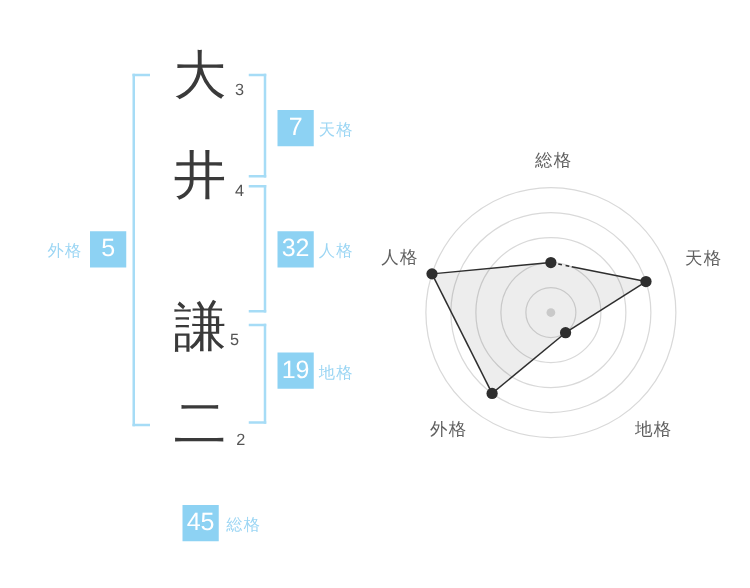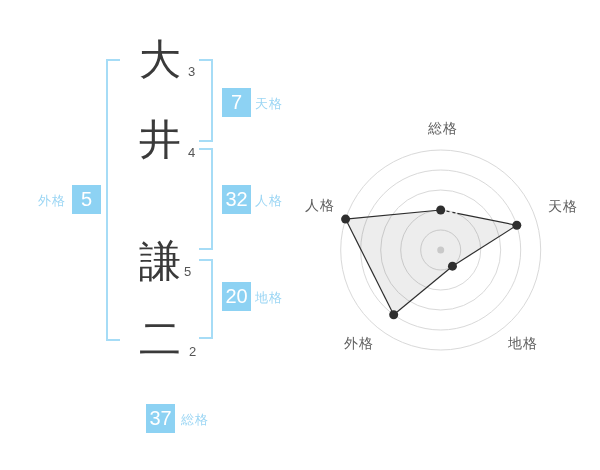--- a/index.html
+++ b/index.html
@@ -42,27 +42,27 @@
   <div class="bracket bracket-right" style="left:199px;top:59px;height:79px"></div>
   <div class="bracket bracket-right" style="left:199px;top:148px;height:98px"></div>
   <div class="bracket bracket-right" style="left:199px;top:259px;height:76px"></div>
 
   <div class="vbox" style="left:222px;top:88px">7</div>
   <div class="vlabel" style="left:255px;top:95px">天格</div>
 
   <div class="vbox" style="left:222px;top:185px">32</div>
   <div class="vlabel" style="left:255px;top:192px">人格</div>
 
-  <div class="vbox" style="left:222px;top:282px">20</div>
+  <div class="vbox" style="left:222px;top:282px">19</div>
   <div class="vlabel" style="left:255px;top:289px">地格</div>
 
   <div class="vlabel" style="left:38px;top:192px">外格</div>
   <div class="vbox" style="left:72px;top:185px">5</div>
 
-  <div class="vbox" style="left:146px;top:404px">37</div>
+  <div class="vbox" style="left:146px;top:404px">45</div>
   <div class="vlabel" style="left:181px;top:411px">総格</div>
 
   <svg id="radar-svg" width="310" height="260">
       <circle cx="150.7" cy="145" r="20" fill="none" stroke="#d9d9d9" stroke-width="1"></circle>
       <circle cx="150.7" cy="145" r="40" fill="none" stroke="#d9d9d9" stroke-width="1"></circle>
       <circle cx="150.7" cy="145" r="60" fill="none" stroke="#d9d9d9" stroke-width="1"></circle>
       <circle cx="150.7" cy="145" r="80" fill="none" stroke="#d9d9d9" stroke-width="1"></circle>
       <circle cx="150.7" cy="145" r="100" fill="none" stroke="#d9d9d9" stroke-width="1"></circle>
       <polygon points="150.7,105 226.78452130361228,120.2786404500042 162.45570504584944,161.18033988749895 103.67717981660215,209.72135954999578 55.59434837048464,114.09830056250523" fill="rgba(0,0,0,0.07)" stroke="none"></polygon>
       <line x1="150.7" y1="105" x2="167.36726562925057" y2="108.34697720996165" stroke="#2e2e2e" stroke-width="1.2" stroke-dasharray="3 3"></line>

